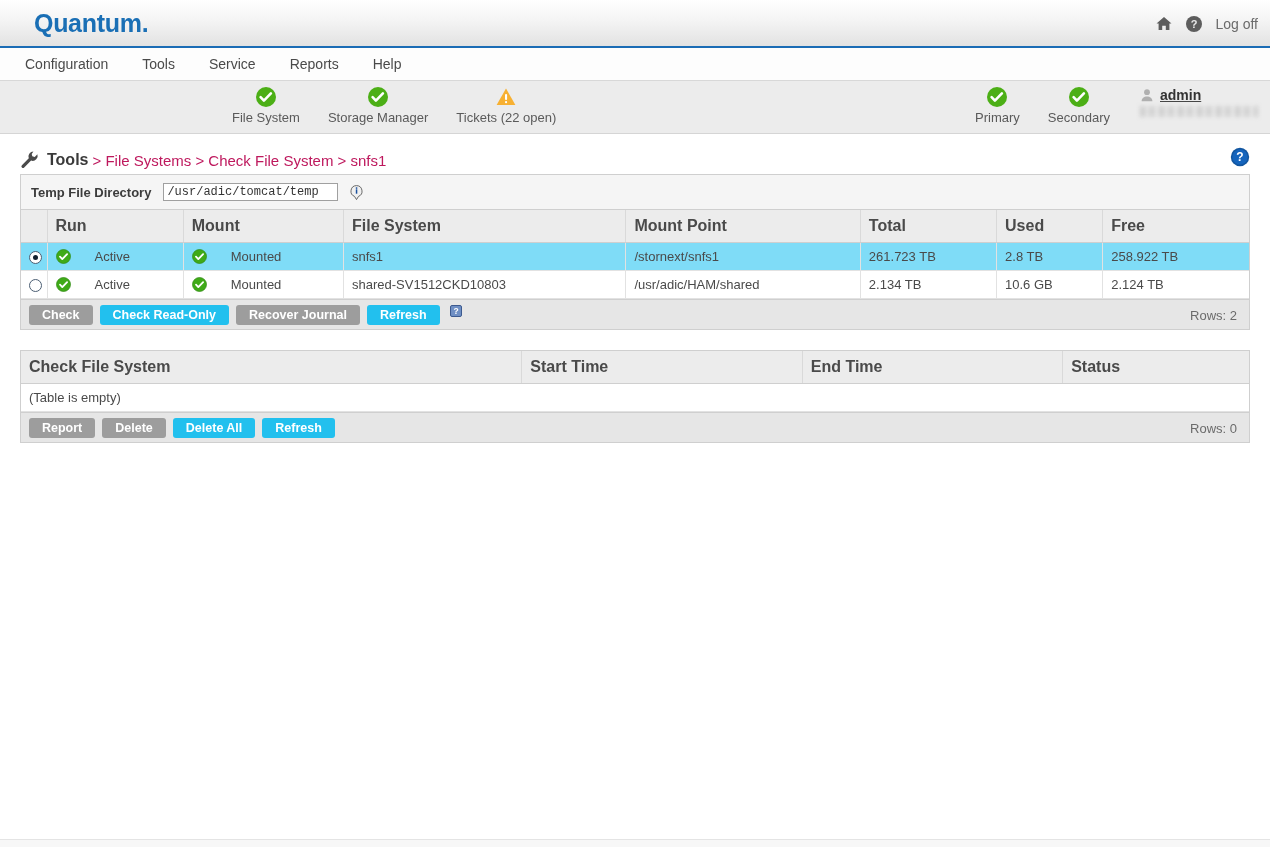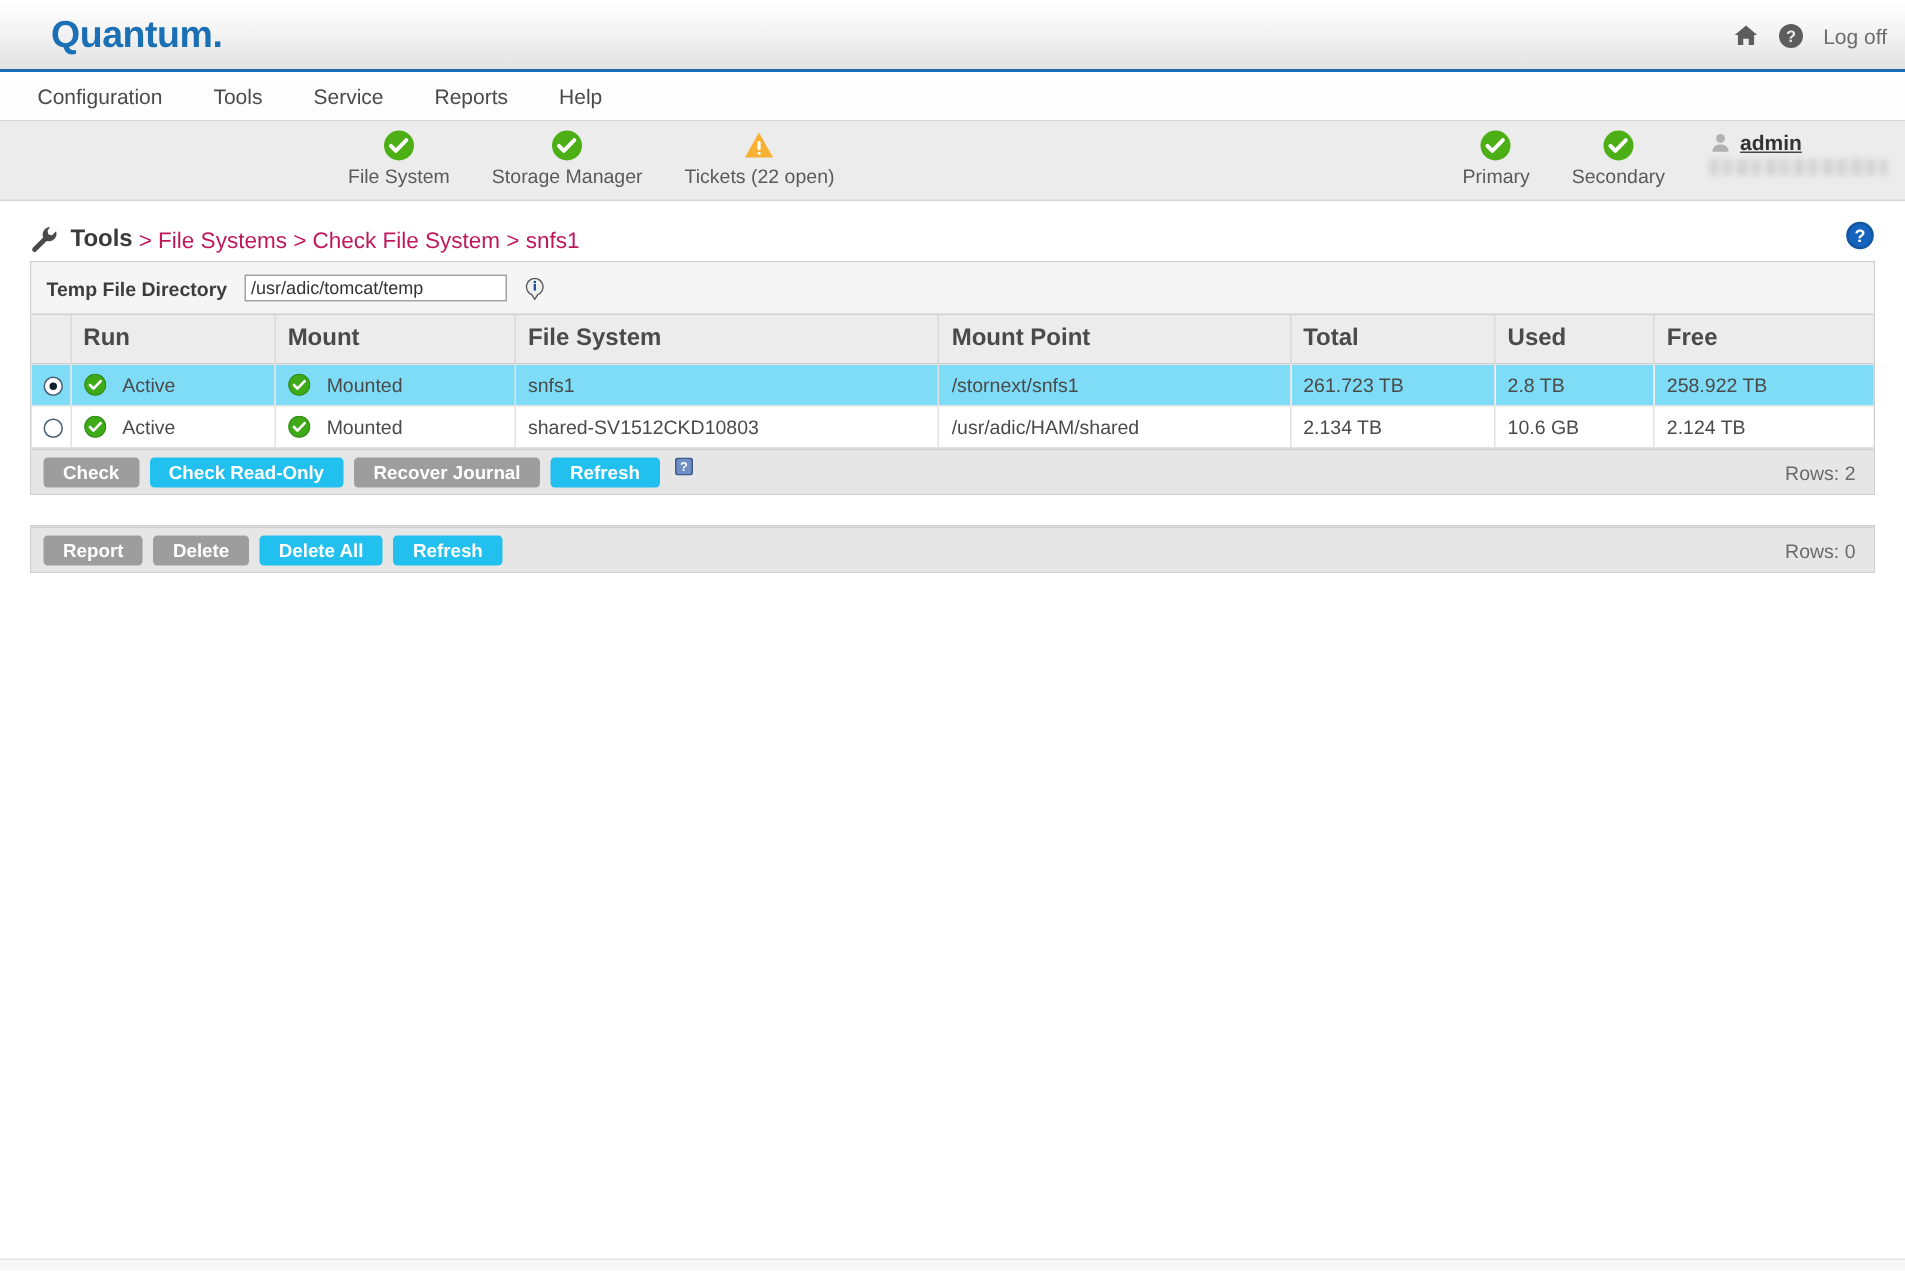--- a/index.html
+++ b/index.html
@@ -165,21 +165,21 @@
     padding-left: 10px;
   }
   .temp-label {
     font-size: 13px; font-weight: bold; color: #3c3c3c;
     margin-right: 12px;
   }
   .temp-input {
     width: 175px;
     height: 18px;
     font-size: 12px;
-    font-family: Liberation Sans, sans-serif;
+    font-family: Liberation Mono, monospace;
     color: #333;
     border: 1px solid #a0a0a0;
     padding: 1px 3px;
     background: #fff;
   }
   .info-ico { margin-left: 12px; cursor: pointer; }
 
   table.grid {
     width: 100%;
     border-collapse: collapse;
@@ -204,21 +204,21 @@
     border-right: 1px solid #e2e2e2;
     border-bottom: 1px solid #e2e2e2;
     height: 28px;
     white-space: nowrap;
     overflow: hidden;
   }
   table.grid td:last-child { border-right: none; }
   tr.row-selected td { background: #7fdcf7; }
   tr.row-normal td { background: #ffffff; }
   td.cell-radio { text-align: center; padding: 6px 0; }
-  .cell-flex { display: flex; align-items: center; gap: 11px; text-align: right; }
+  .cell-flex { display: flex; align-items: center; gap: 24px; text-align: right; }
 
   
   .radio {
     width: 13px; height: 13px;
     border-radius: 50%;
     border: 1px solid #4b5e73;
     background: #fff;
     display: inline-block;
     position: relative;
     vertical-align: middle;
@@ -527,20 +527,41 @@
         <svg class="ico" width="12" height="12" viewBox="0 0 12 12">
           <rect x="0.5" y="0.5" width="11" height="11" rx="1.5" fill="#6f8fc4" stroke="#3d5a8f"></rect>
           <text x="6" y="9" font-family="Liberation Sans, sans-serif" font-size="8.5" font-weight="bold" fill="#ffffff" text-anchor="middle">?</text>
         </svg>
       </span>
       <span class="rows-label">Rows: 2</span>
     </div>
   </div>
 
   <div class="panel panel2">
+    <table class="grid">
+      <colgroup>
+        <col style="width:500px">
+        <col style="width:280px">
+        <col style="width:260px">
+        <col style="width:186px">
+      </colgroup>
+      <thead>
+        <tr>
+          <th>Check File System</th>
+          <th>Start Time</th>
+          <th>End Time</th>
+          <th>Status</th>
+        </tr>
+      </thead>
+      <tbody>
+        <tr>
+          <td class="empty-row" colspan="4">(Table is empty)</td>
+        </tr>
+      </tbody>
+    </table>
 
     <div class="btnbar">
       <button class="btn gray">Report</button>
       <button class="btn gray">Delete</button>
       <button class="btn cyan">Delete All</button>
       <button class="btn cyan">Refresh</button>
       <span class="rows-label">Rows: 0</span>
     </div>
   </div>
 

